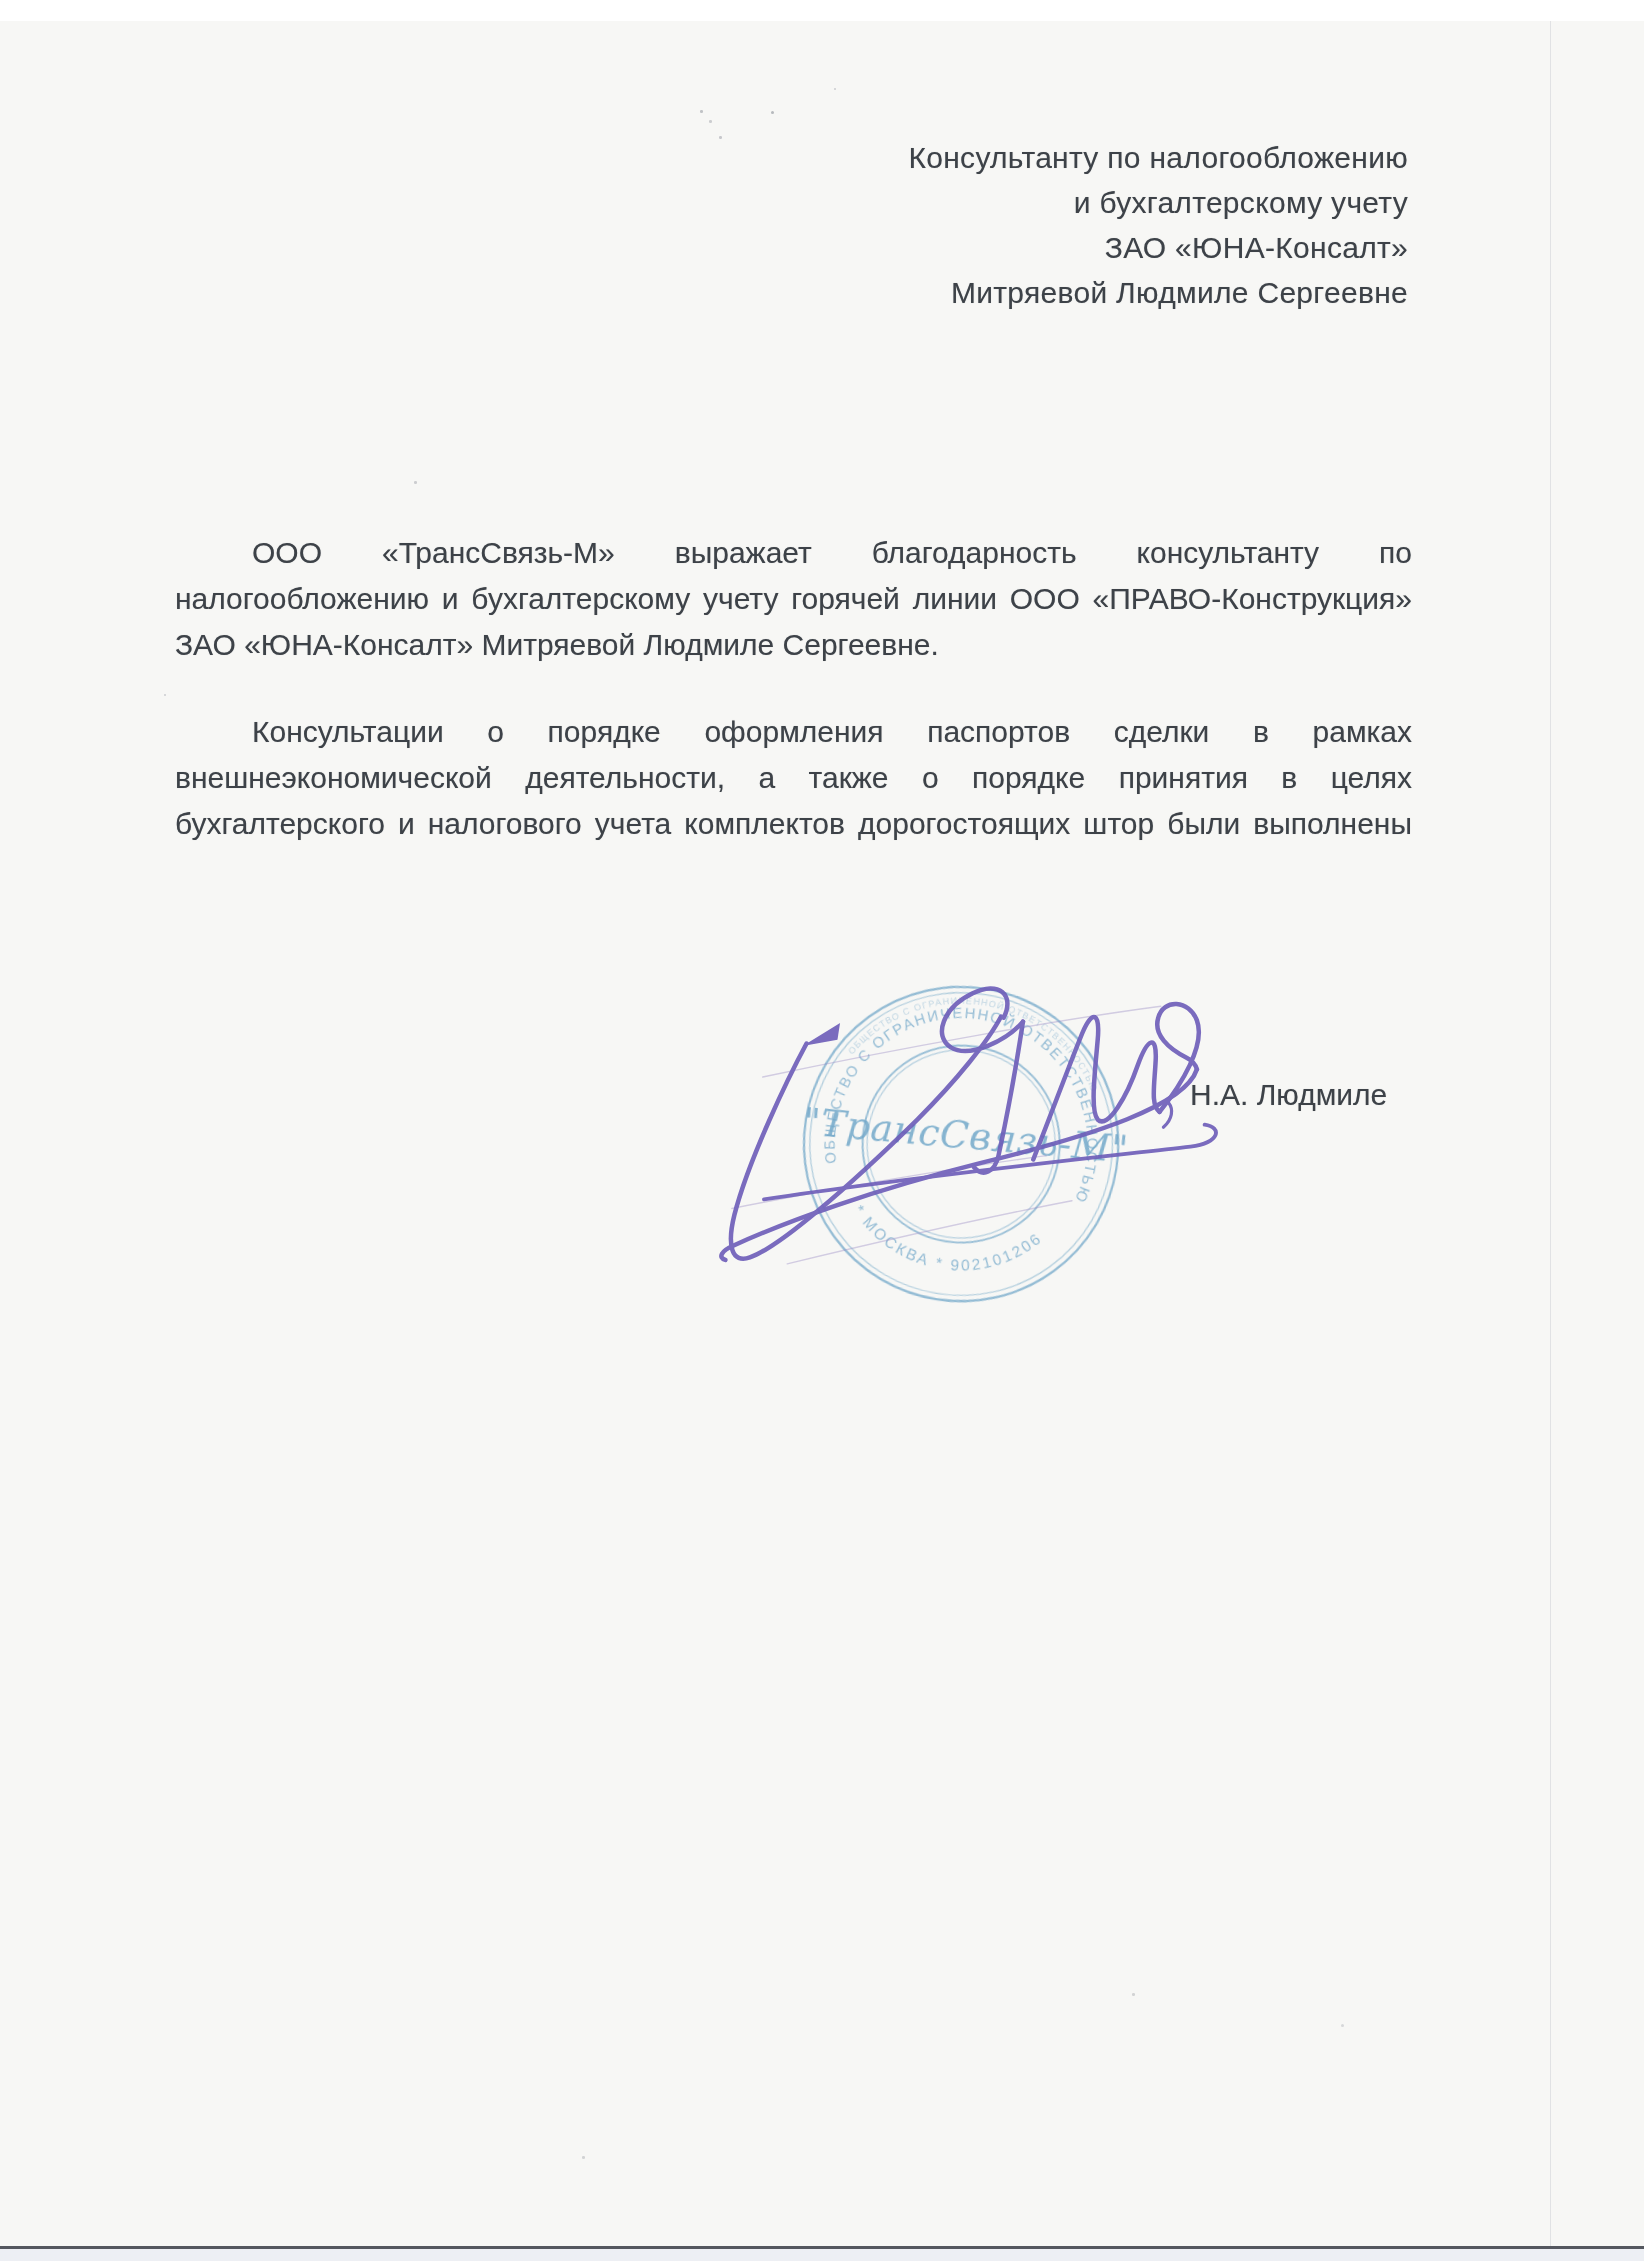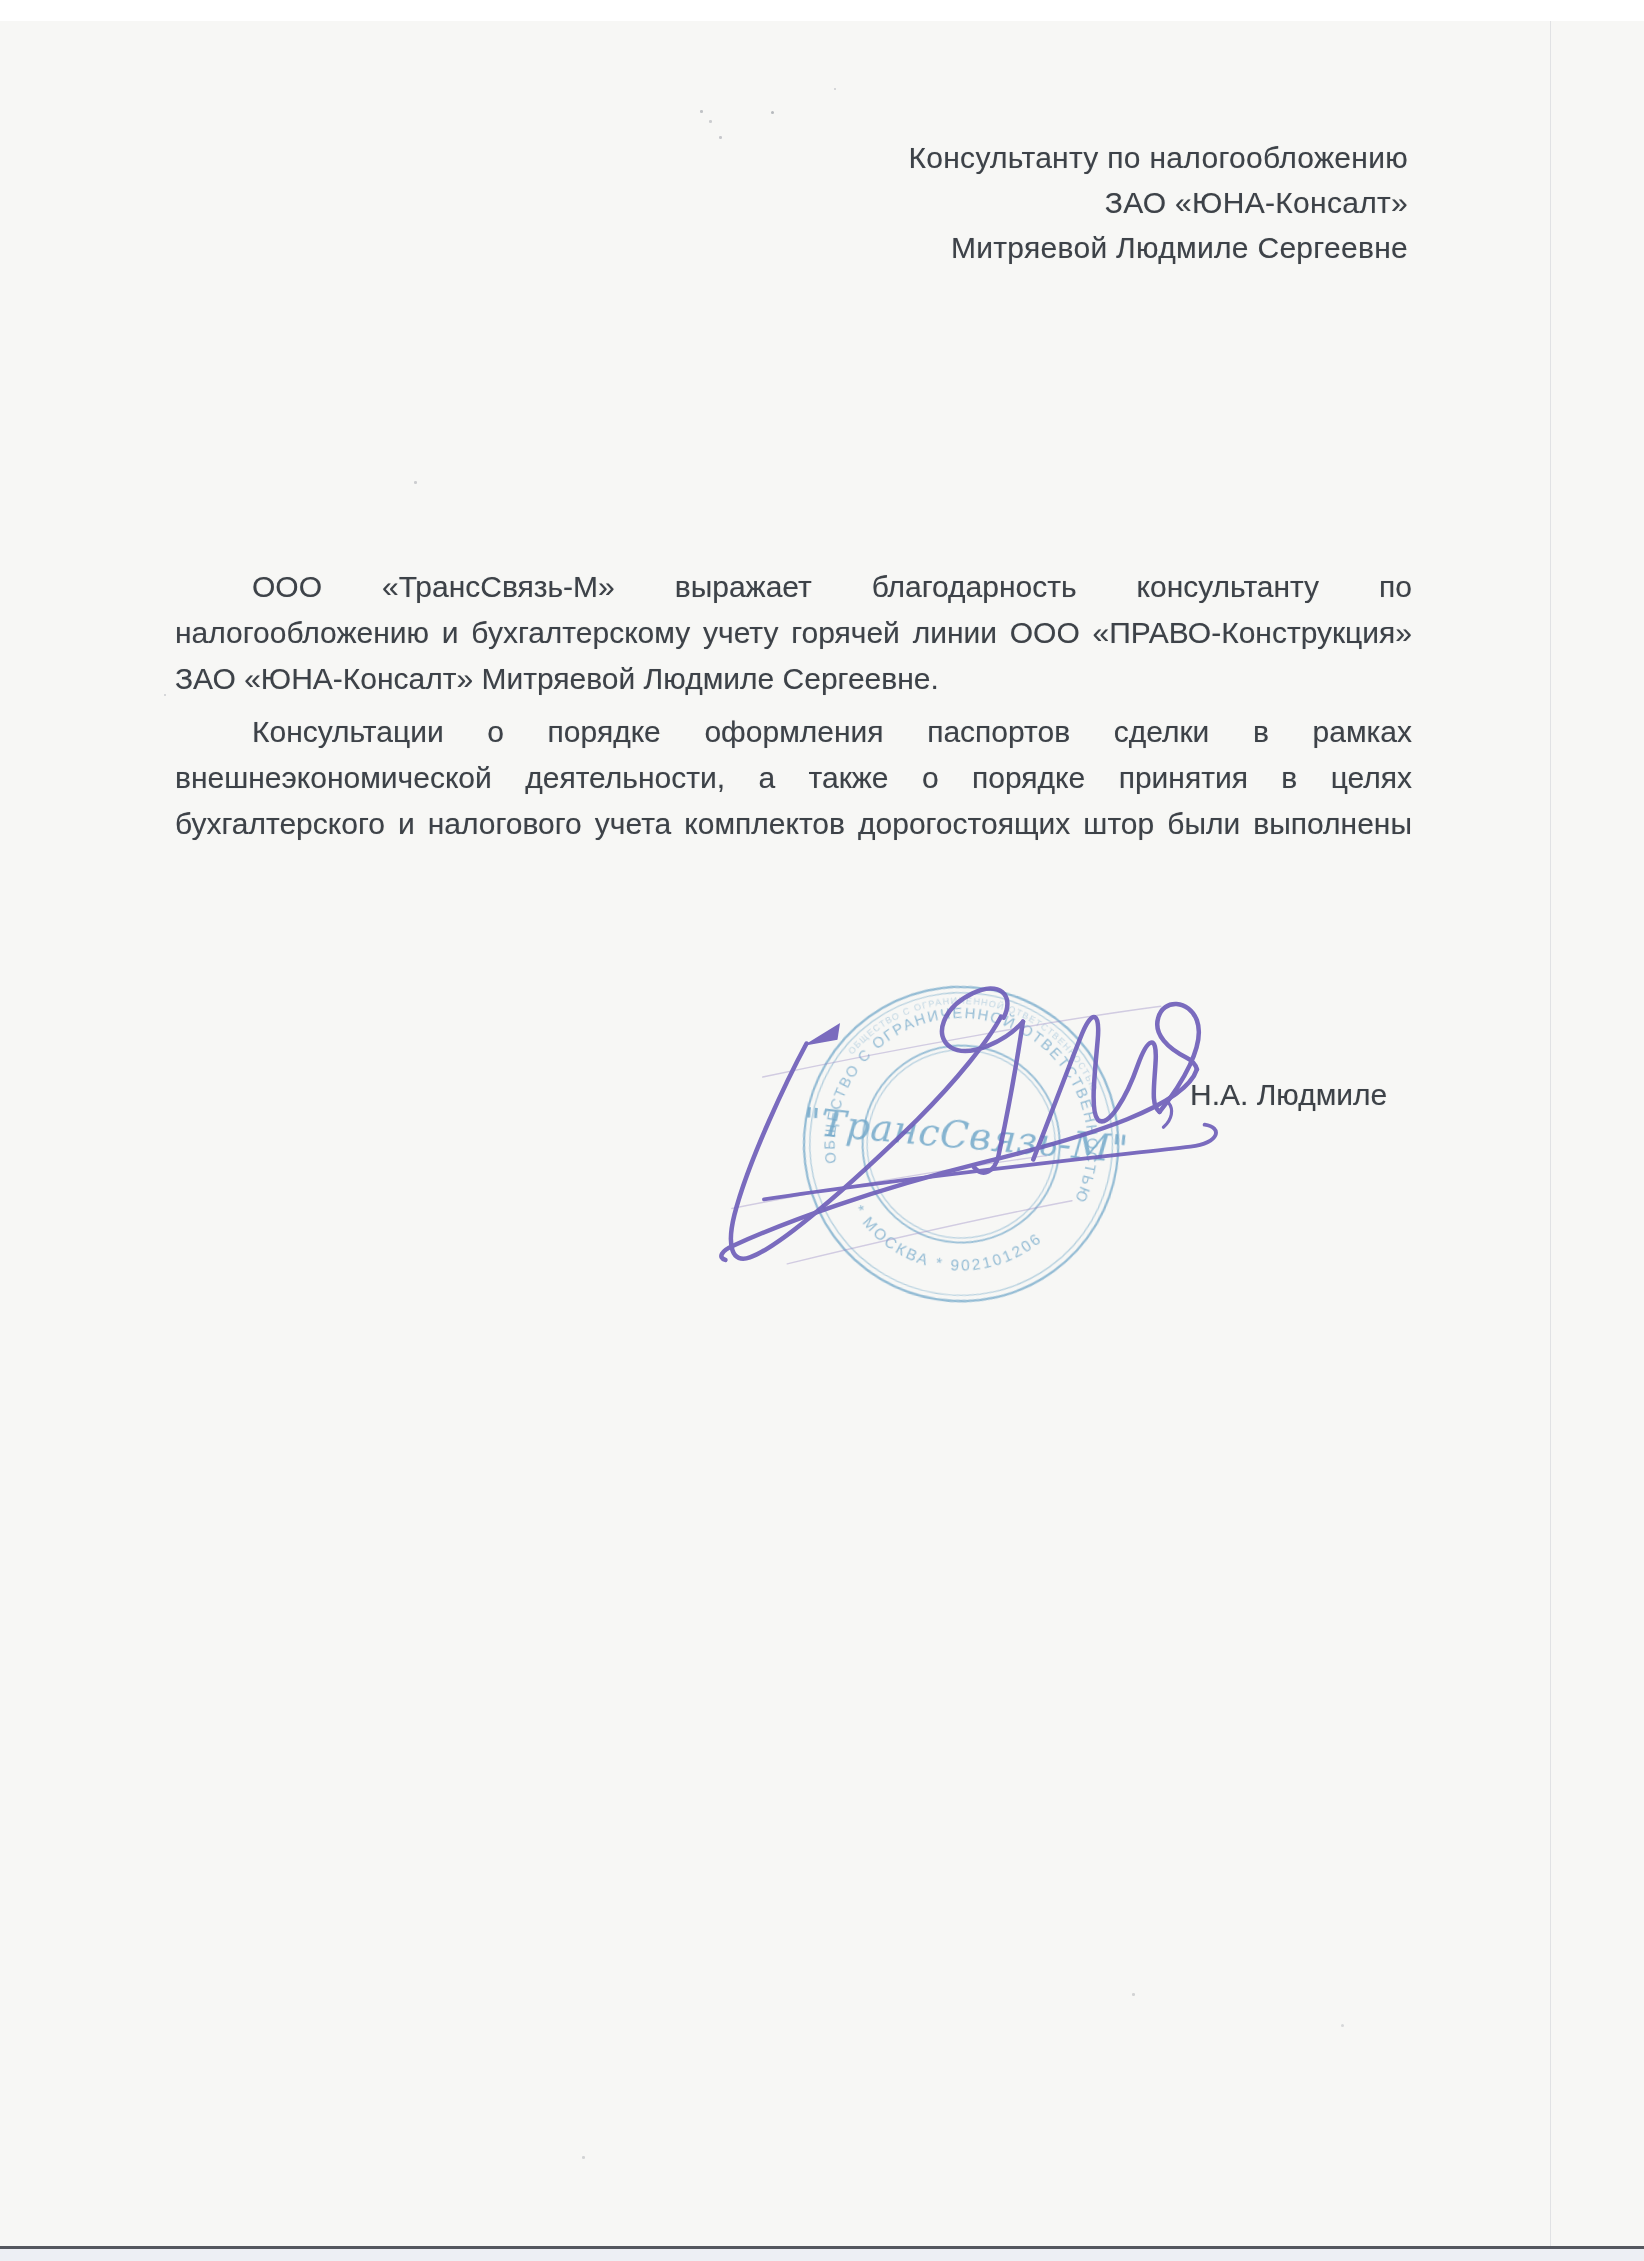--- a/index.html
+++ b/index.html
@@ -26,40 +26,41 @@
   }
   .title{
     position:absolute;left:175px;top:393px;width:1237px;
     text-align:center;font-size:40px;line-height:48px;font-weight:normal;margin:0;
     letter-spacing:0.6px;
   }
   .para{position:absolute;left:175px;width:1237px;font-size:30px;}
   .para .line{height:46px;line-height:46px;text-align:justify;text-align-last:justify;white-space:normal;}
   .para .line.first{padding-left:77px;}
   .para .line.last{text-align-last:left;}
-  .p1{top:564px;}
+  .p1{top:530px;}
   .p2{top:709px;}
 
   .closing{position:absolute;left:175px;top:1000px;font-size:30px;line-height:39px;}
   .signer-name{position:absolute;left:1190px;top:1077px;font-size:30px;line-height:36px;}
 
   .ink-layer{position:absolute;left:0;top:0;mix-blend-mode:multiply;}
   .speck{position:absolute;border-radius:50%;background:#8b8f98;}
 </style>
 </head>
 <body>
 
 <div class="scan-top-strip"></div>
 <div class="paper"></div>
 <div class="scan-streak" style="left:1550px;"></div>
 
 <div class="textlayer soft">
 
   <div class="addressee">
     <div>Консультанту по налогообложению</div>
+    <div>и бухгалтерскому учету</div>
     <div>ЗАО «ЮНА-Консалт»</div>
     <div>Митряевой Людмиле Сергеевне</div>
   </div>
 
 
   <div class="para p1">
     <div class="line first">ООО «ТрансСвязь-М» выражает благодарность консультанту по</div>
     <div class="line">налогообложению и бухгалтерскому учету горячей линии ООО «ПРАВО-Конструкция»</div>
     <div class="line last">ЗАО «ЮНА-Консалт» Митряевой Людмиле Сергеевне.</div>
   </div>

